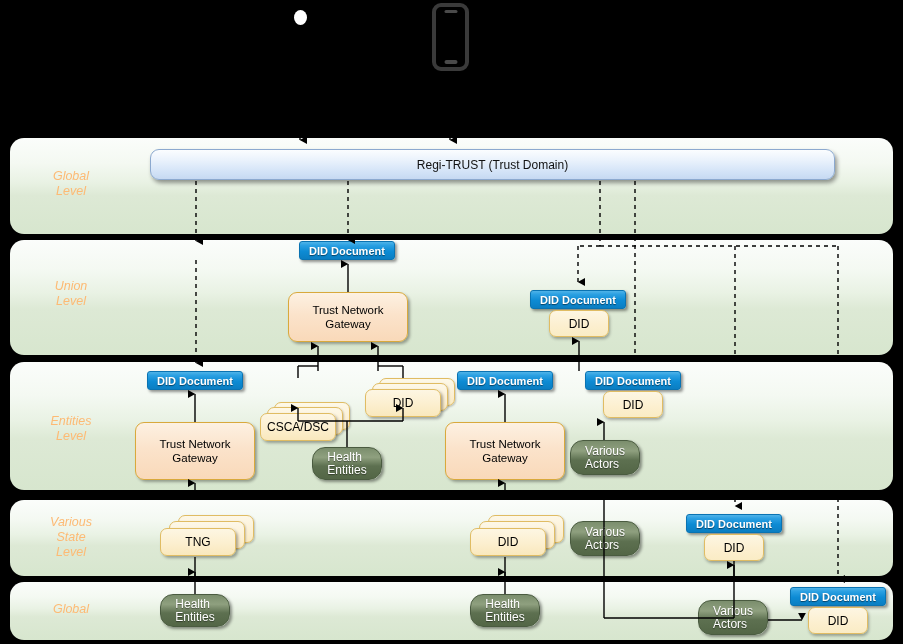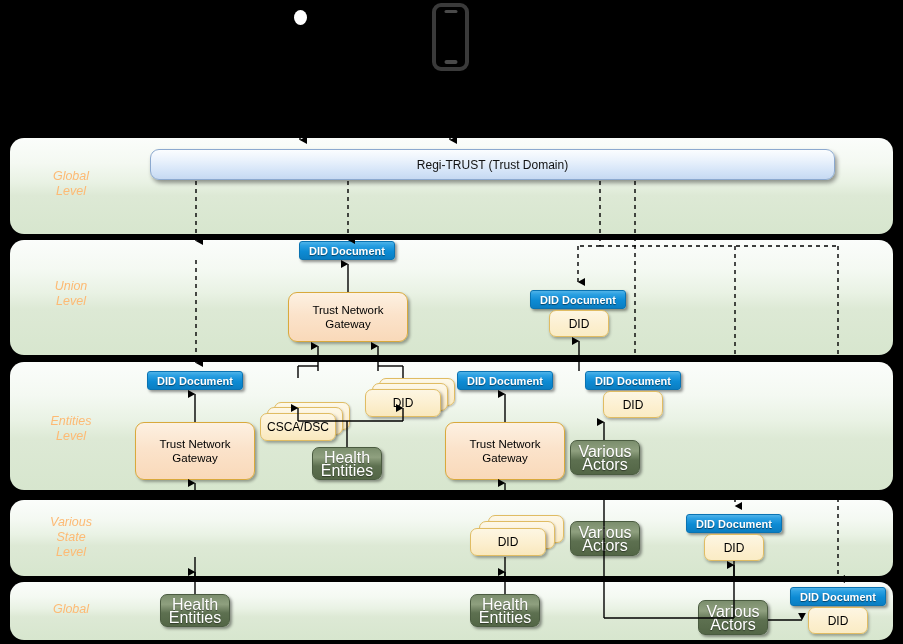--- a/index.html
+++ b/index.html
@@ -68,29 +68,28 @@
     box-shadow: 1px 1px 2px rgba(0,0,0,.22);
   }
   .stack .card.front {
     display:flex; align-items:center; justify-content:center;
     font-size:12px; color:#000;
     box-shadow: 2px 2px 3px rgba(0,0,0,.32);
     background: linear-gradient(to bottom,#fdf6e3 0%, #fcefcf 55%, #f9e8bd 100%);
   }
 
   .actor {
-    border-radius: 7px;
+    border-radius: 13px;
     background: linear-gradient(to bottom, #7b8e6d 0%, #8fa07f 30%, #5d7050 58%, #536646 100%);
     border:1px solid #4a5b40;
     box-shadow: 2px 2px 3px rgba(0,0,0,.4);
     color:#fff;
-    font-size:16px;
+    font-size:12px;
     line-height:13px;
     display:flex; align-items:center; justify-content:center;
-    text-align:center;
     text-shadow: 0 1px 1px rgba(0,0,0,.45);
   }
 
   .didlabel {
     border-radius: 3px;
     background: linear-gradient(to bottom, #4fb3e8 0%, #2ba0e2 20%, #0d8bd4 55%, #0b7ec2 100%);
     border:1px solid #0a73b2;
     box-shadow: 2px 2px 3px rgba(0,0,0,.42);
     color:#fff;
     font-size:11px;
@@ -223,20 +222,25 @@
   <div class="node didlabel" style="left:585px; top:371px; width:96px; height:19px;">DID Document</div>
   <div class="node didbox" style="left:603px; top:391px; width:60px; height:27px;">DID</div>
 
   <div class="band" style="left:10px; top:500px; width:883px; height:76px;"></div>
   <div class="band-label" style="top:515px;">
     <div>Various</div>
     <div>State</div>
     <div>Level</div>
   </div>
 
+  <div class="stack" style="left:160px; top:515px; width:95px; height:42px;">
+    <div class="card" style="left:18px; top:0;   width:76px; height:28px;"></div>
+    <div class="card" style="left:9px;  top:6px; width:76px; height:28px;"></div>
+    <div class="card front" style="left:0; top:13px; width:76px; height:28px;">TNG</div>
+  </div>
 
   <div class="stack" style="left:470px; top:515px; width:95px; height:42px;">
     <div class="card" style="left:18px; top:0;   width:76px; height:28px;"></div>
     <div class="card" style="left:9px;  top:6px; width:76px; height:28px;"></div>
     <div class="card front" style="left:0; top:13px; width:76px; height:28px;">DID</div>
   </div>
 
   <div class="node actor" style="left:570px; top:521px; width:70px; height:35px;">
     <div>
       <div>Various</div>

